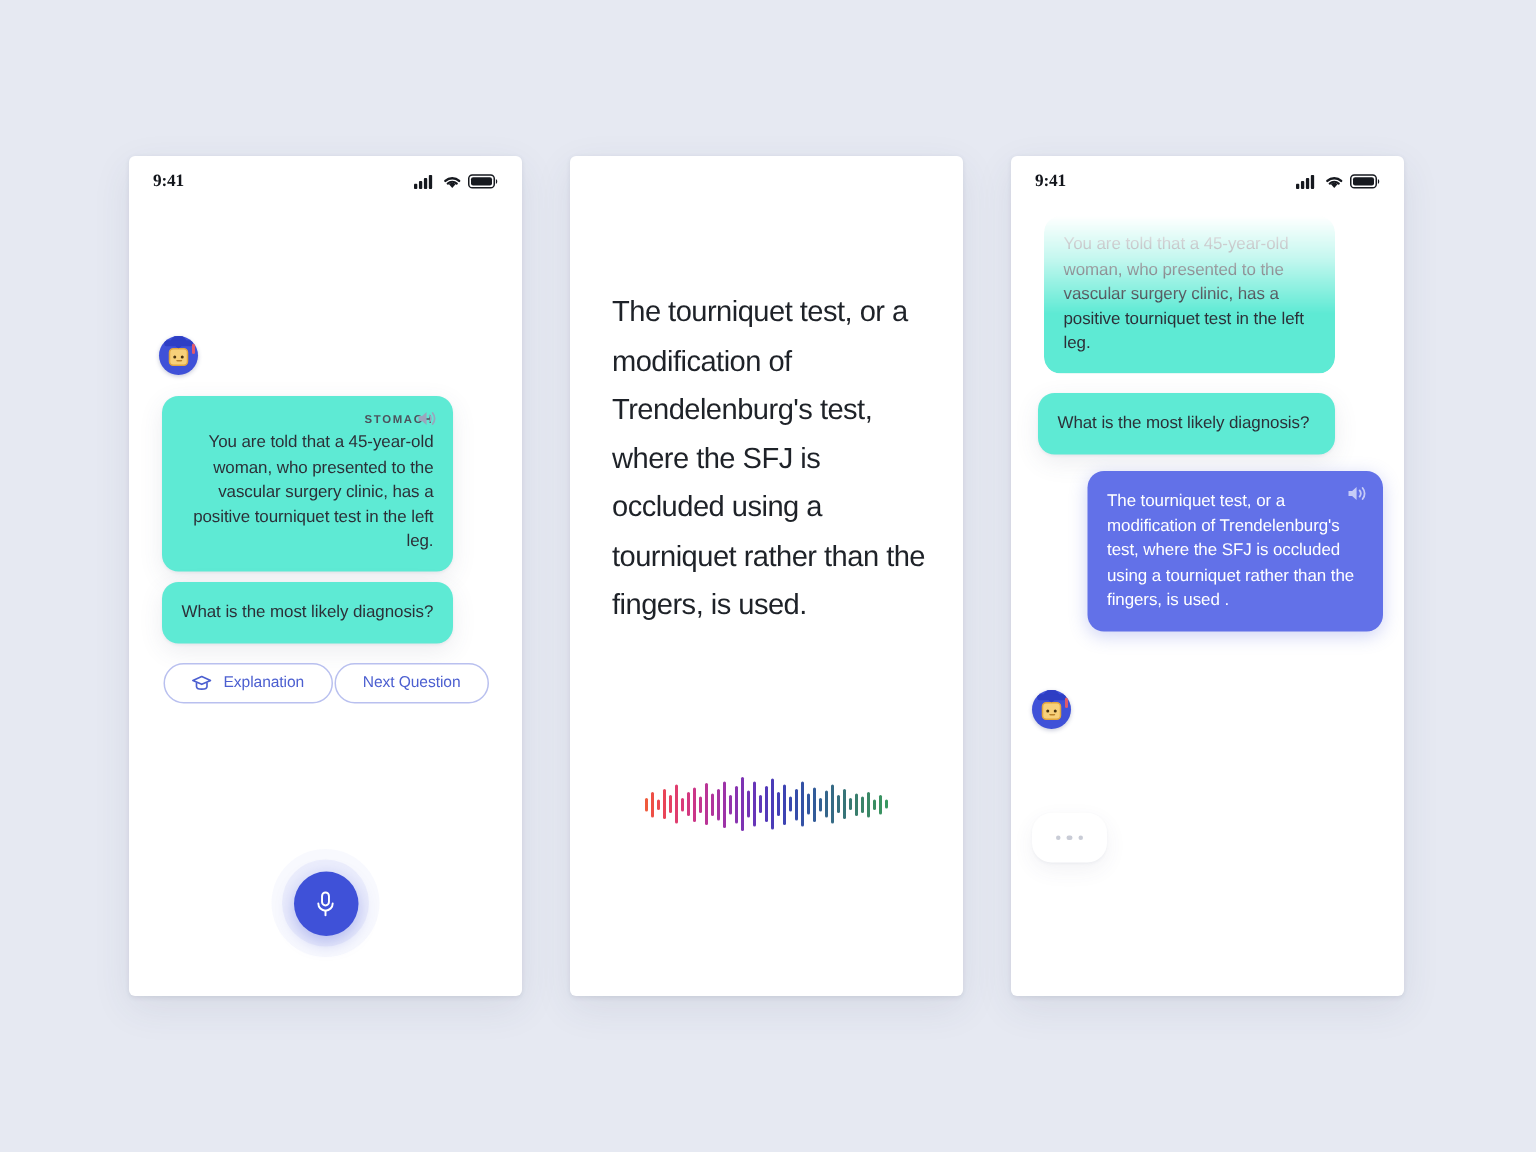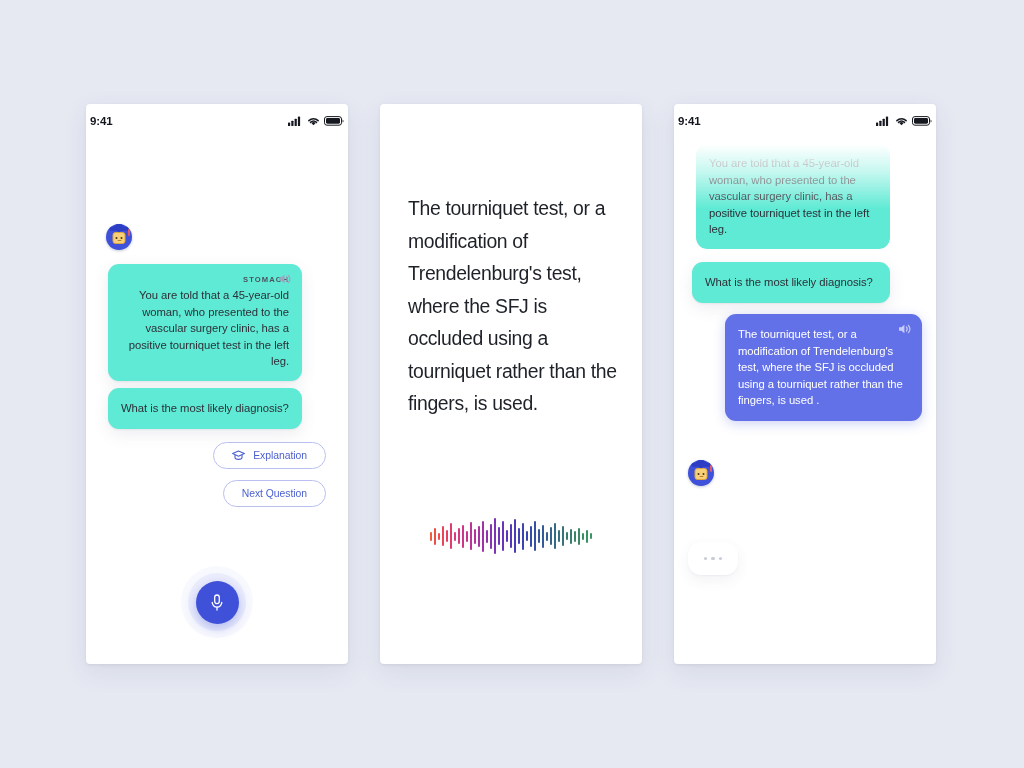--- a/index.html
+++ b/index.html
@@ -39,21 +39,22 @@
   #phone-3 { left: 674px; }
 
   
   .status-bar {
     position: absolute;
     top: 0; left: 0; right: 0;
     height: 34px;
     display: flex;
     align-items: center;
     justify-content: space-between;
-    padding: 0 4px;
+    padding: 0 16px;
+    font-family: Liberation Serif, serif;
   }
   .status-time {
     font-size: 11.5px;
     font-weight: bold;
     color: #13161c;
     letter-spacing: -0.1px;
   }
   .status-icons {
     display: flex;
     align-items: center;
@@ -193,23 +194,23 @@
     left: 22px;
     width: 194px;
     padding: 12px 13px;
   }
 
   .action-stack {
     position: absolute;
     top: 338px;
     right: 22px;
     display: flex;
-    flex-direction: column;
+    flex-direction: row;
     align-items: flex-end;
-    gap: 11px;
+    gap: 1px;
   }
   .pill {
     border: 1px solid #b9c0ef;
     border-radius: 999px;
     background: #ffffff;
     color: #4c5fd0;
     font-size: 10.4px;
     padding: 7px 18px;
     display: flex;
     align-items: center;

